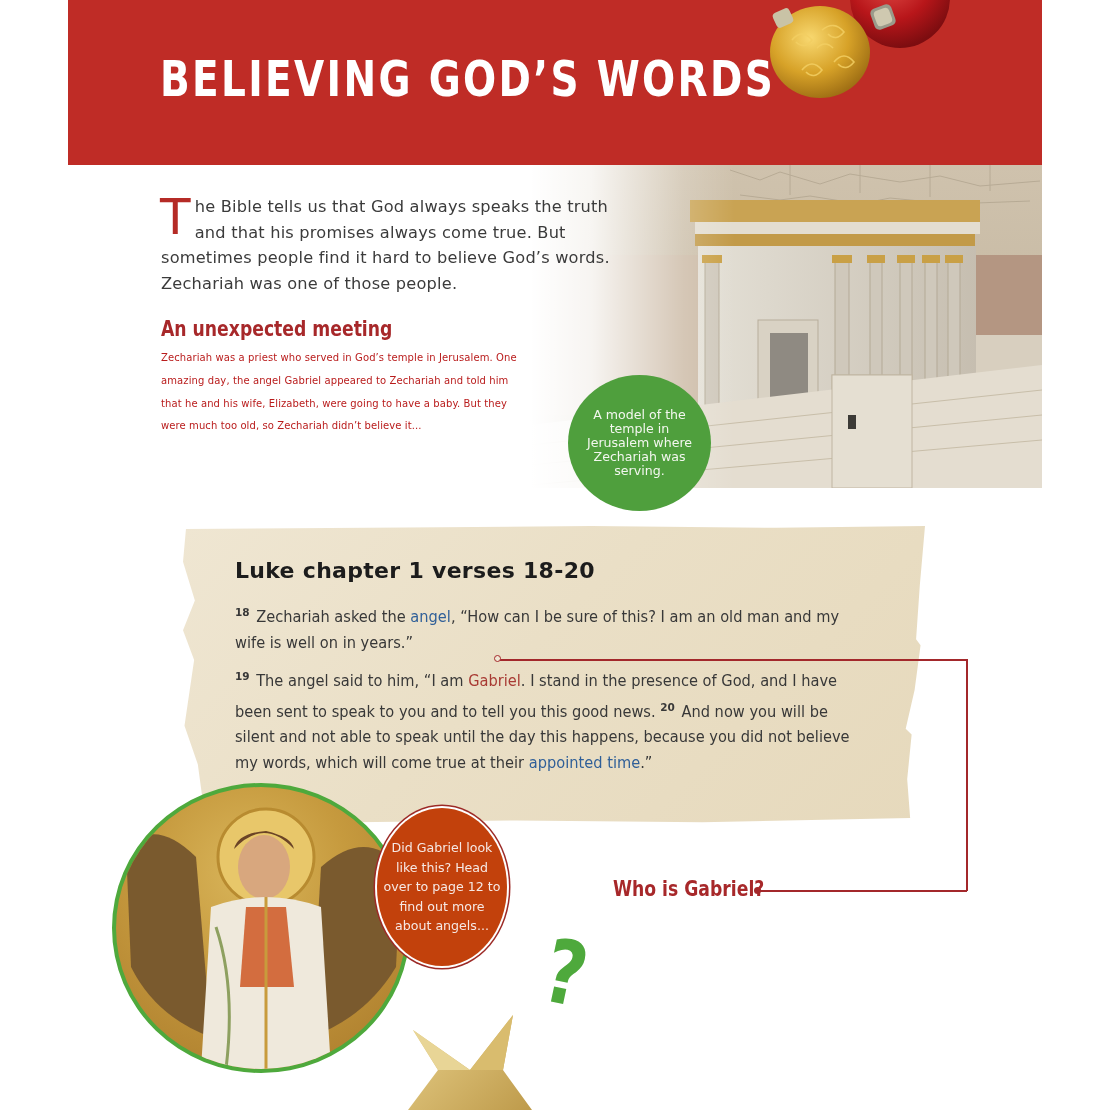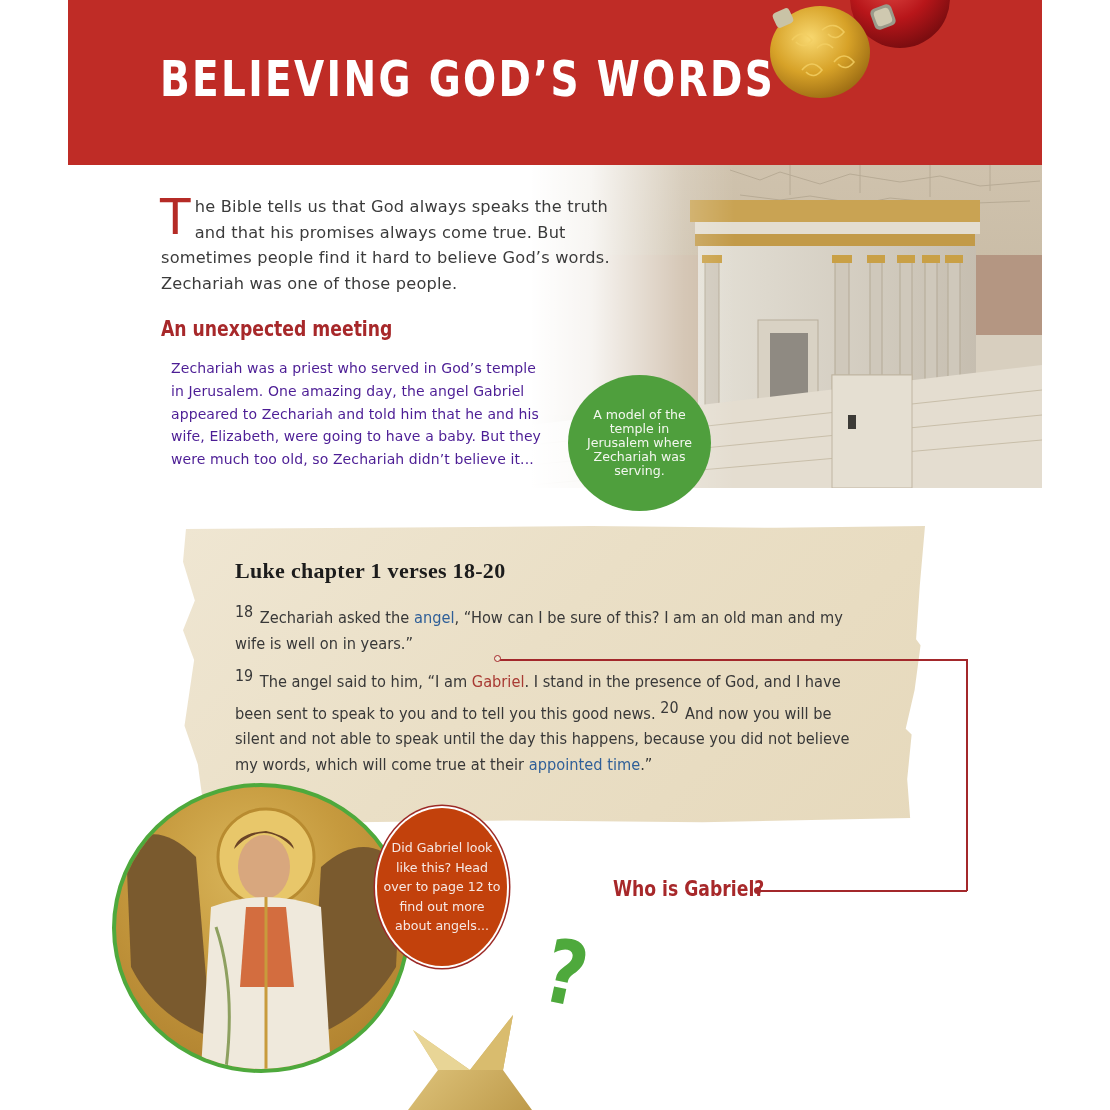--- a/index.html
+++ b/index.html
@@ -26,45 +26,45 @@
     .intro { position: absolute; left: 161px; top: 194px; width: 450px; margin: 0;
              font-size: 16.2px; line-height: 25.5px; color: #3b3b3b; letter-spacing: 0.2px; }
     .dropcap { float: left; font-size: 50px; line-height: 40px; color: #b52b26;
                margin: 3px 4px 0 -1px; font-family: "DejaVu Sans", sans-serif; font-weight: normal; }
 
     .section-heading { position: absolute; margin: 0; font-weight: bold; color: #a7282a;
                        font-size: 21px; transform: scaleX(0.82); transform-origin: left center; white-space: nowrap; }
     .h-unexpected { left: 161px; top: 317px; }
     .h-who { left: 613px; top: 877px; }
 
-    .body-text { position: absolute; margin: 10px; font-size: 14px; line-height: 22.8px; color: #4c1d95; letter-spacing: 0.1px; }
+    .body-text { position: absolute; margin: 0; font-size: 10px; line-height: 22.8px; color: #b91c1c; letter-spacing: 0.1px; }
     .meeting-text { left: 161px; top: 347px; width: 370px; }
     .who-text { left: 613px; top: 908px; width: 345px; }
 
     
     .caption-circle { position: absolute; left: 568px; top: 375px; width: 143px; height: 136px;
                       border-radius: 50%; background: #4f9f3d; color: #f3f7ef;
                       display: flex; align-items: center; justify-content: center; text-align: center;
                       font-size: 12.6px; line-height: 14px; padding: 8px; box-sizing: border-box; }
     .caption-circle span { width: 110px; display: block; }
 
     
     .parchment { position: absolute; left: 183px; top: 526px; width: 742px; height: 298px;
                  background: linear-gradient(135deg, #efe6d2 0%, #eadfc6 45%, #e6d9bc 100%);
                  clip-path: polygon(0.4% 1%, 30% 0.5%, 55% 0%, 80% 0.6%, 100% 0%, 99.3% 20%, 98.8% 38%, 99.4% 40%,
                    98.6% 55%, 97.4% 68%, 98.2% 70%, 97.6% 85%, 98% 98%, 70% 99.4%, 45% 98.8%, 20% 99.5%, 3% 98.5%,
                    2% 80%, 0.2% 67%, 1.5% 45%, 0% 35%, 1.6% 25%, 0% 12%); }
     .scripture-title { position: absolute; left: 235px; top: 558px; margin: 0; font-weight: bold;
-                       font-size: 22px; color: #1c1c1c; letter-spacing: 0.3px; white-space: nowrap; font-family: Liberation Serif, serif; }
+                       font-size: 22px; color: #1c1c1c; letter-spacing: 0.3px; white-space: nowrap; }
     .verse { position: absolute; left: 235px; margin: 0; width: 660px;
              font-size: 15.3px; line-height: 25.6px; color: #383838;
              transform: scaleX(0.955); transform-origin: left top; }
     .verse-18 { top: 600px; }
     .verse-19 { top: 664px; }
-    .verse sup { font-size: 15px; vertical-align: 6px; margin-right: 2px; }
+    .verse sup { font-size: 11px; vertical-align: 6px; margin-right: 2px; font-weight: bold; }
     .kw-blue { color: #2f5f98; }
     .kw-red { color: #a83a33; }
 
     
     .conn { position: absolute; background: #a3282b; }
     .conn-top { left: 500px; top: 659px; width: 467px; height: 1.5px; }
     .conn-right { left: 966px; top: 659px; width: 1.5px; height: 232px; }
     .conn-bottom { left: 760px; top: 890px; width: 207px; height: 1.5px; }
     .conn-start { position: absolute; left: 494px; top: 655px; width: 7px; height: 7px; border-radius: 50%;
                   border: 1.5px solid #a3282b; background: #f0e7d4; box-sizing: border-box; }

